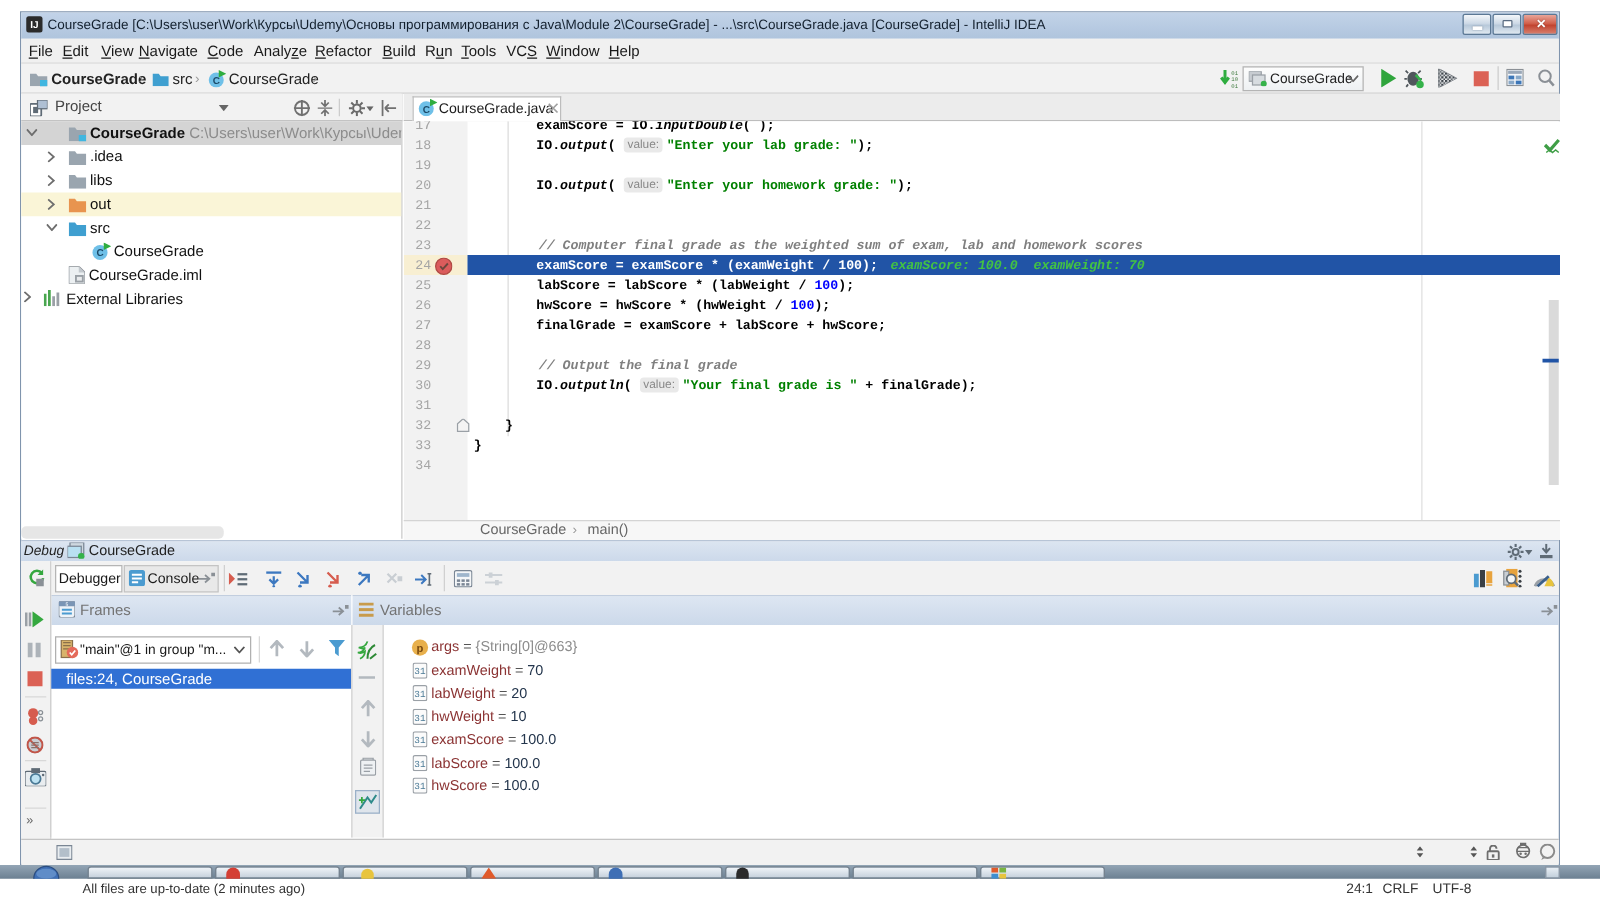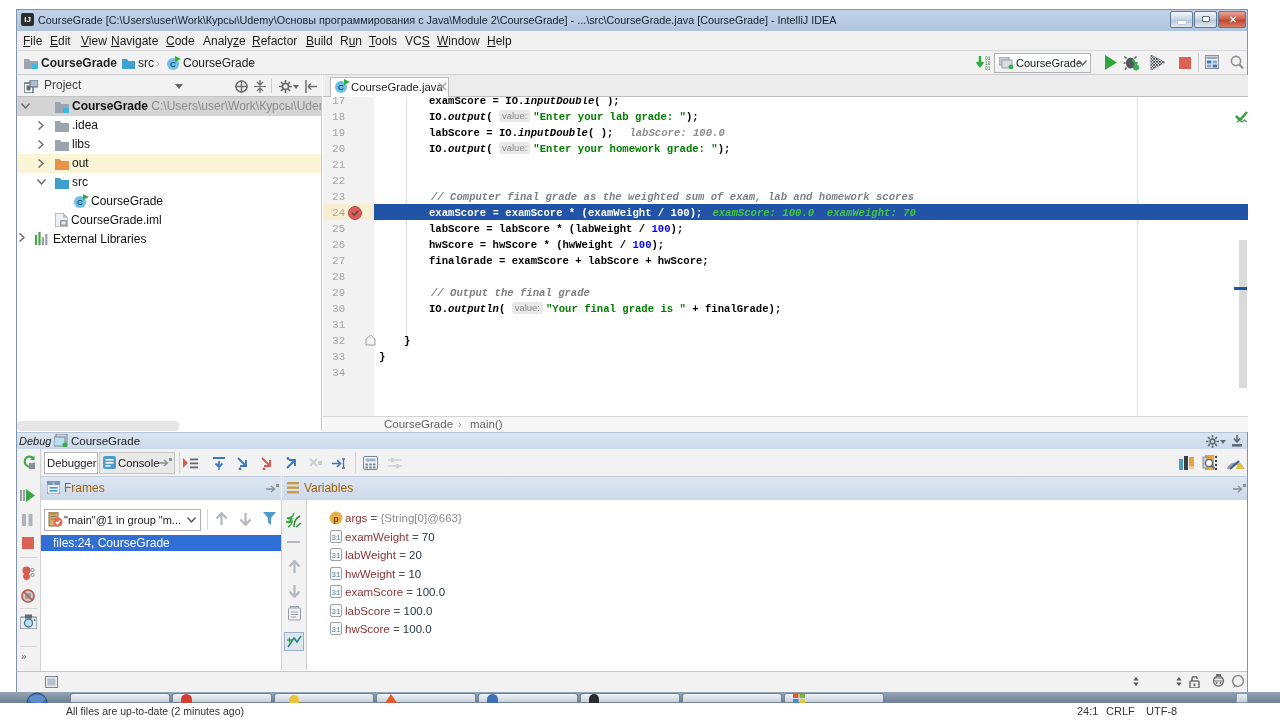--- a/index.html
+++ b/index.html
@@ -32,21 +32,21 @@
 .n{color:#0000ff;}
 .c{color:#808080;font-style:italic;font-weight:bold;}
 .mth{font-style:italic;}
 .vh{display:inline-block;background:#e9e9e9;color:#888;font-family:"Liberation Sans",sans-serif;font-weight:normal;font-size:9.5px;height:12px;line-height:12px;border-radius:3px;padding:0 3px;vertical-align:1px;margin-right:3px;}
 .dh{color:#8e8e8e;font-style:italic;}
 .dhg{color:#43c343;font-style:italic;}
 .bcrumb{left:323px;top:416px;width:925px;height:16px;background:#f7f7f7;border-top:1px solid #d4d4d4;box-sizing:border-box;}
 .dbghead{left:17px;top:432px;width:1230px;height:17px;background:linear-gradient(#dce5f1,#ccd9ea);border-top:1px solid #b7c4d6;box-sizing:border-box;}
 .dtabs{left:17px;top:449px;width:1230px;height:27px;background:#f2f2f2;}
 .pheads{top:476px;height:24px;background:linear-gradient(#dde6f2,#ccd9ea);border-top:1px solid #c2cedf;box-sizing:border-box;}
-.phlabel{font-size:12px;color:#a16207;height:24px;line-height:23px;position:absolute;}
+.phlabel{font-size:12px;color:#737373;height:24px;line-height:23px;position:absolute;}
 .lstrip{left:17px;top:449px;width:24px;height:221px;background:#f2f2f2;border-right:1px solid #d0d0d0;box-sizing:border-box;}
 .mstrip{left:281px;top:500px;width:26px;height:170px;background:#f2f2f2;border-left:1px solid #d0d0d0;border-right:1px solid #d0d0d0;box-sizing:border-box;}
 .vrow{font-size:11.5px;height:19px;line-height:19px;position:absolute;white-space:nowrap;}
 .vname{color:#8b3333;}
 .veq{color:#555;}
 .vval{color:#24364d;}
 .vgrey{color:#8c8c8c;}
 .statusbar{left:17px;top:671px;width:1230px;height:21px;background:#f2f2f2;border-top:1px solid #c4c4c4;box-sizing:border-box;}
 .stxt{font-size:11px;color:#333;height:21px;line-height:20px;margin-top:30px;}
 .taskbar{left:0px;top:692px;width:1280px;height:11px;background:linear-gradient(#93a5b5,#6c8092);}
@@ -289,21 +289,20 @@
 <div class="a" style="left:51px;top:107px;width:874px;height:16px;background:#2154a6;"></div>
 <svg class="a" style="left:25px;top:108.5px;" width="14" height="14">
       <circle cx="7" cy="7" r="6.5" fill="#db5c5c" stroke="#b04a44"></circle>
       <path d="M4.2 7 l2 2.3 L10.3 4.8" stroke="#6b463c" stroke-width="1.5" fill="none"></path>
     </svg>
 <svg class="a" style="left:42px;top:238px;" width="11" height="11">
       <path d="M5.5 0 L10 4 V10 H1 V4 z" fill="#f4f4f4" stroke="#9aa0a6"></path>
     </svg>
 <div class="cl" style="left:106px;top:-4px;">examScore = IO.<span class="mth">inputDouble</span>( );</div>
 <div class="cl" style="left:106px;top:12px;">IO.<span class="mth">output</span>( <span class="vh">value:</span><span class="s">"Enter your lab grade: "</span>);</div>
-<div class="cl" style="left:106px;top:28px;">labScore = IO.<span class="mth">inputDouble</span>( );<span class="dh" style="margin-left:16px;">labScore: 100.0</span></div>
 <div class="cl" style="left:106px;top:44px;">IO.<span class="mth">output</span>( <span class="vh">value:</span><span class="s">"Enter your homework grade: "</span>);</div>
 <div class="cl c" style="left:108px;top:92px;">// Computer final grade as the weighted sum of exam, lab and homework scores</div>
 <div class="cl" style="left:106px;top:108px;color:#fff;">examScore = examScore * (examWeight / 100);<span class="dhg" style="margin-left:10px;">examScore: 100.0&nbsp;&nbsp;examWeight: 70</span></div>
 <div class="cl" style="left:106px;top:124px;">labScore = labScore * (labWeight / <span class="n">100</span>);</div>
 <div class="cl" style="left:106px;top:140px;">hwScore = hwScore * (hwWeight / <span class="n">100</span>);</div>
 <div class="cl" style="left:106px;top:156px;">finalGrade = examScore + labScore + hwScore;</div>
 <div class="cl c" style="left:108px;top:188px;">// Output the final grade</div>
 <div class="cl" style="left:106px;top:204px;">IO.<span class="mth">outputln</span>( <span class="vh">value:</span><span class="s">"Your final grade is "</span> + finalGrade);</div>
 <div class="cl" style="left:81px;top:236px;">}</div>
 <div class="cl" style="left:56px;top:252px;">}</div>

